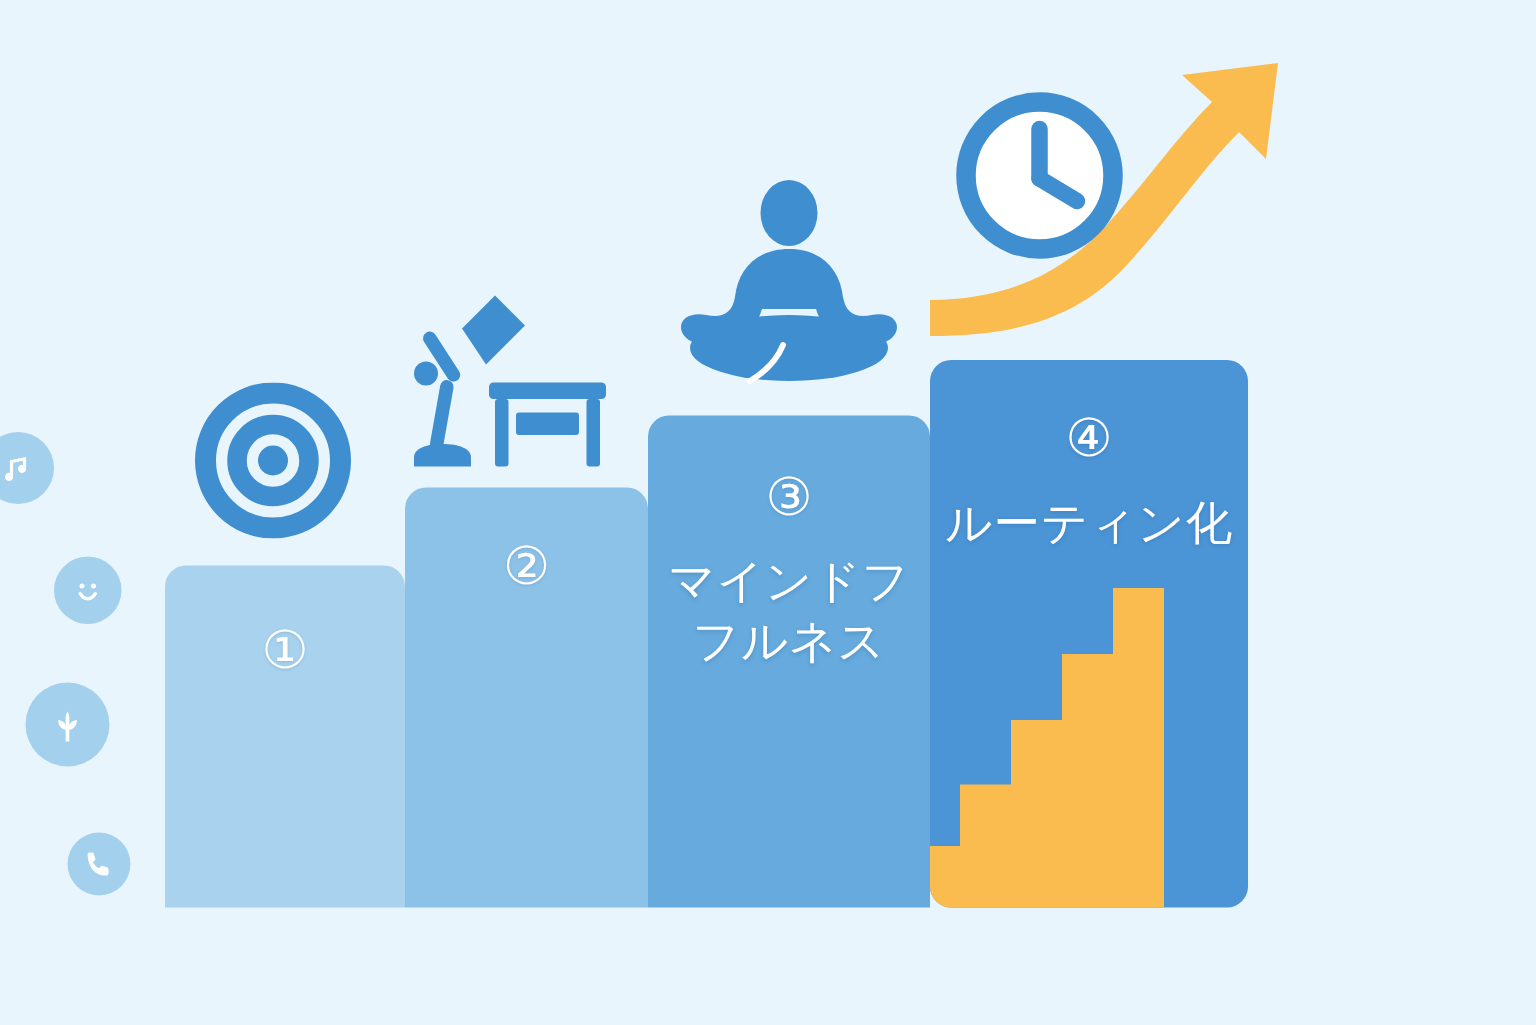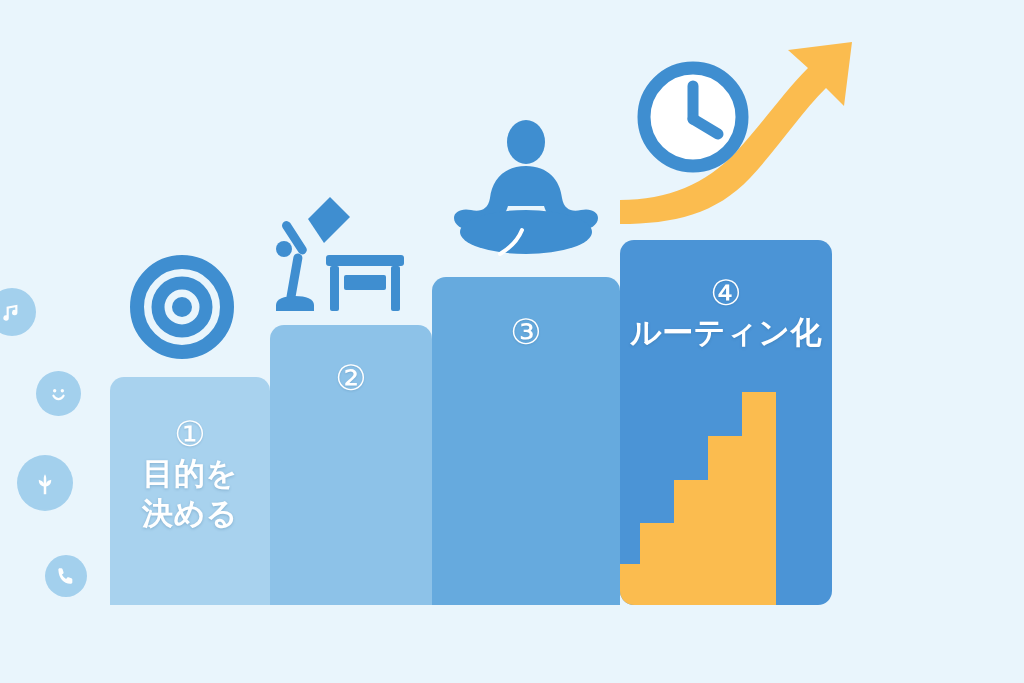--- a/index.html
+++ b/index.html
@@ -42,26 +42,27 @@
   .step-num{
     color:#ffffff;
     font-size:35px;
     line-height:1.02;
     font-weight:400;
     text-shadow:0 1px 2px rgba(40,90,130,.22);
   }
   .step-label{
     color:#ffffff;
     font-size:31px;
-    font-weight:bold;
+    font-weight:normal;
     line-height:1.30;
     text-align:center;
     letter-spacing:.5px;
     text-shadow:0 1px 3px rgba(40,90,130,.28);
     white-space:pre-line;
+    margin-top:17px;
   }
 
   
   #bar1{ left:110px; top:377px; width:160px; height:228px;
          background:#a8d2ee; border-radius:14px 14px 0 0; }
   #bar2{ left:270px; top:325px; width:162px; height:280px;
          background:#8dc2e8; border-radius:14px 14px 0 0; }
   #bar3{ left:432px; top:277px; width:188px; height:328px;
          background:#66aade; border-radius:14px 14px 0 0; }
   #bar4{ left:620px; top:240px; width:212px; height:365px;
@@ -186,34 +187,34 @@
     <svg width="104" height="104" viewBox="0 0 104 104" aria-hidden="true">
       <circle cx="52" cy="52" r="45" fill="none" stroke="#3f8ed0" stroke-width="14"></circle>
       <circle cx="52" cy="52" r="24" fill="none" stroke="#3f8ed0" stroke-width="13"></circle>
       <circle cx="52" cy="52" r="10" fill="#3f8ed0"></circle>
     </svg>
   </div>
 
   <div class="bar" id="bar1" style="background: rgb(168, 210, 238);">
     <div class="bar-inner">
       <div class="step-num">①</div>
-      <div class="step-label">目的を
-決める</div>
     </div>
   </div>
 
   <div class="bar" id="bar2" style="background: rgb(141, 194, 232);">
     <div class="bar-inner">
       <div class="step-num">②</div>
     </div>
   </div>
 
   <div class="bar" id="bar3" style="background: rgb(102, 170, 222);">
     <div class="bar-inner">
       <div class="step-num">③</div>
+      <div class="step-label">マインドフ
+フルネス</div>
     </div>
   </div>
 
   <div class="bar" id="bar4" style="background: rgb(75, 148, 214);">
     <svg class="stairs" viewBox="0 0 212 365" preserveAspectRatio="none">
       <path d="M0 365 L0 324 L34 324 L34 283 L68 283 L68 240
                L102 240 L102 196 L136 196 L136 152 L170 152 L170 365 Z" fill="#fbbc4f" transform="translate(-14,0)"></path>
     </svg>
     <div class="bar-inner">
       <div class="step-num">④</div>

